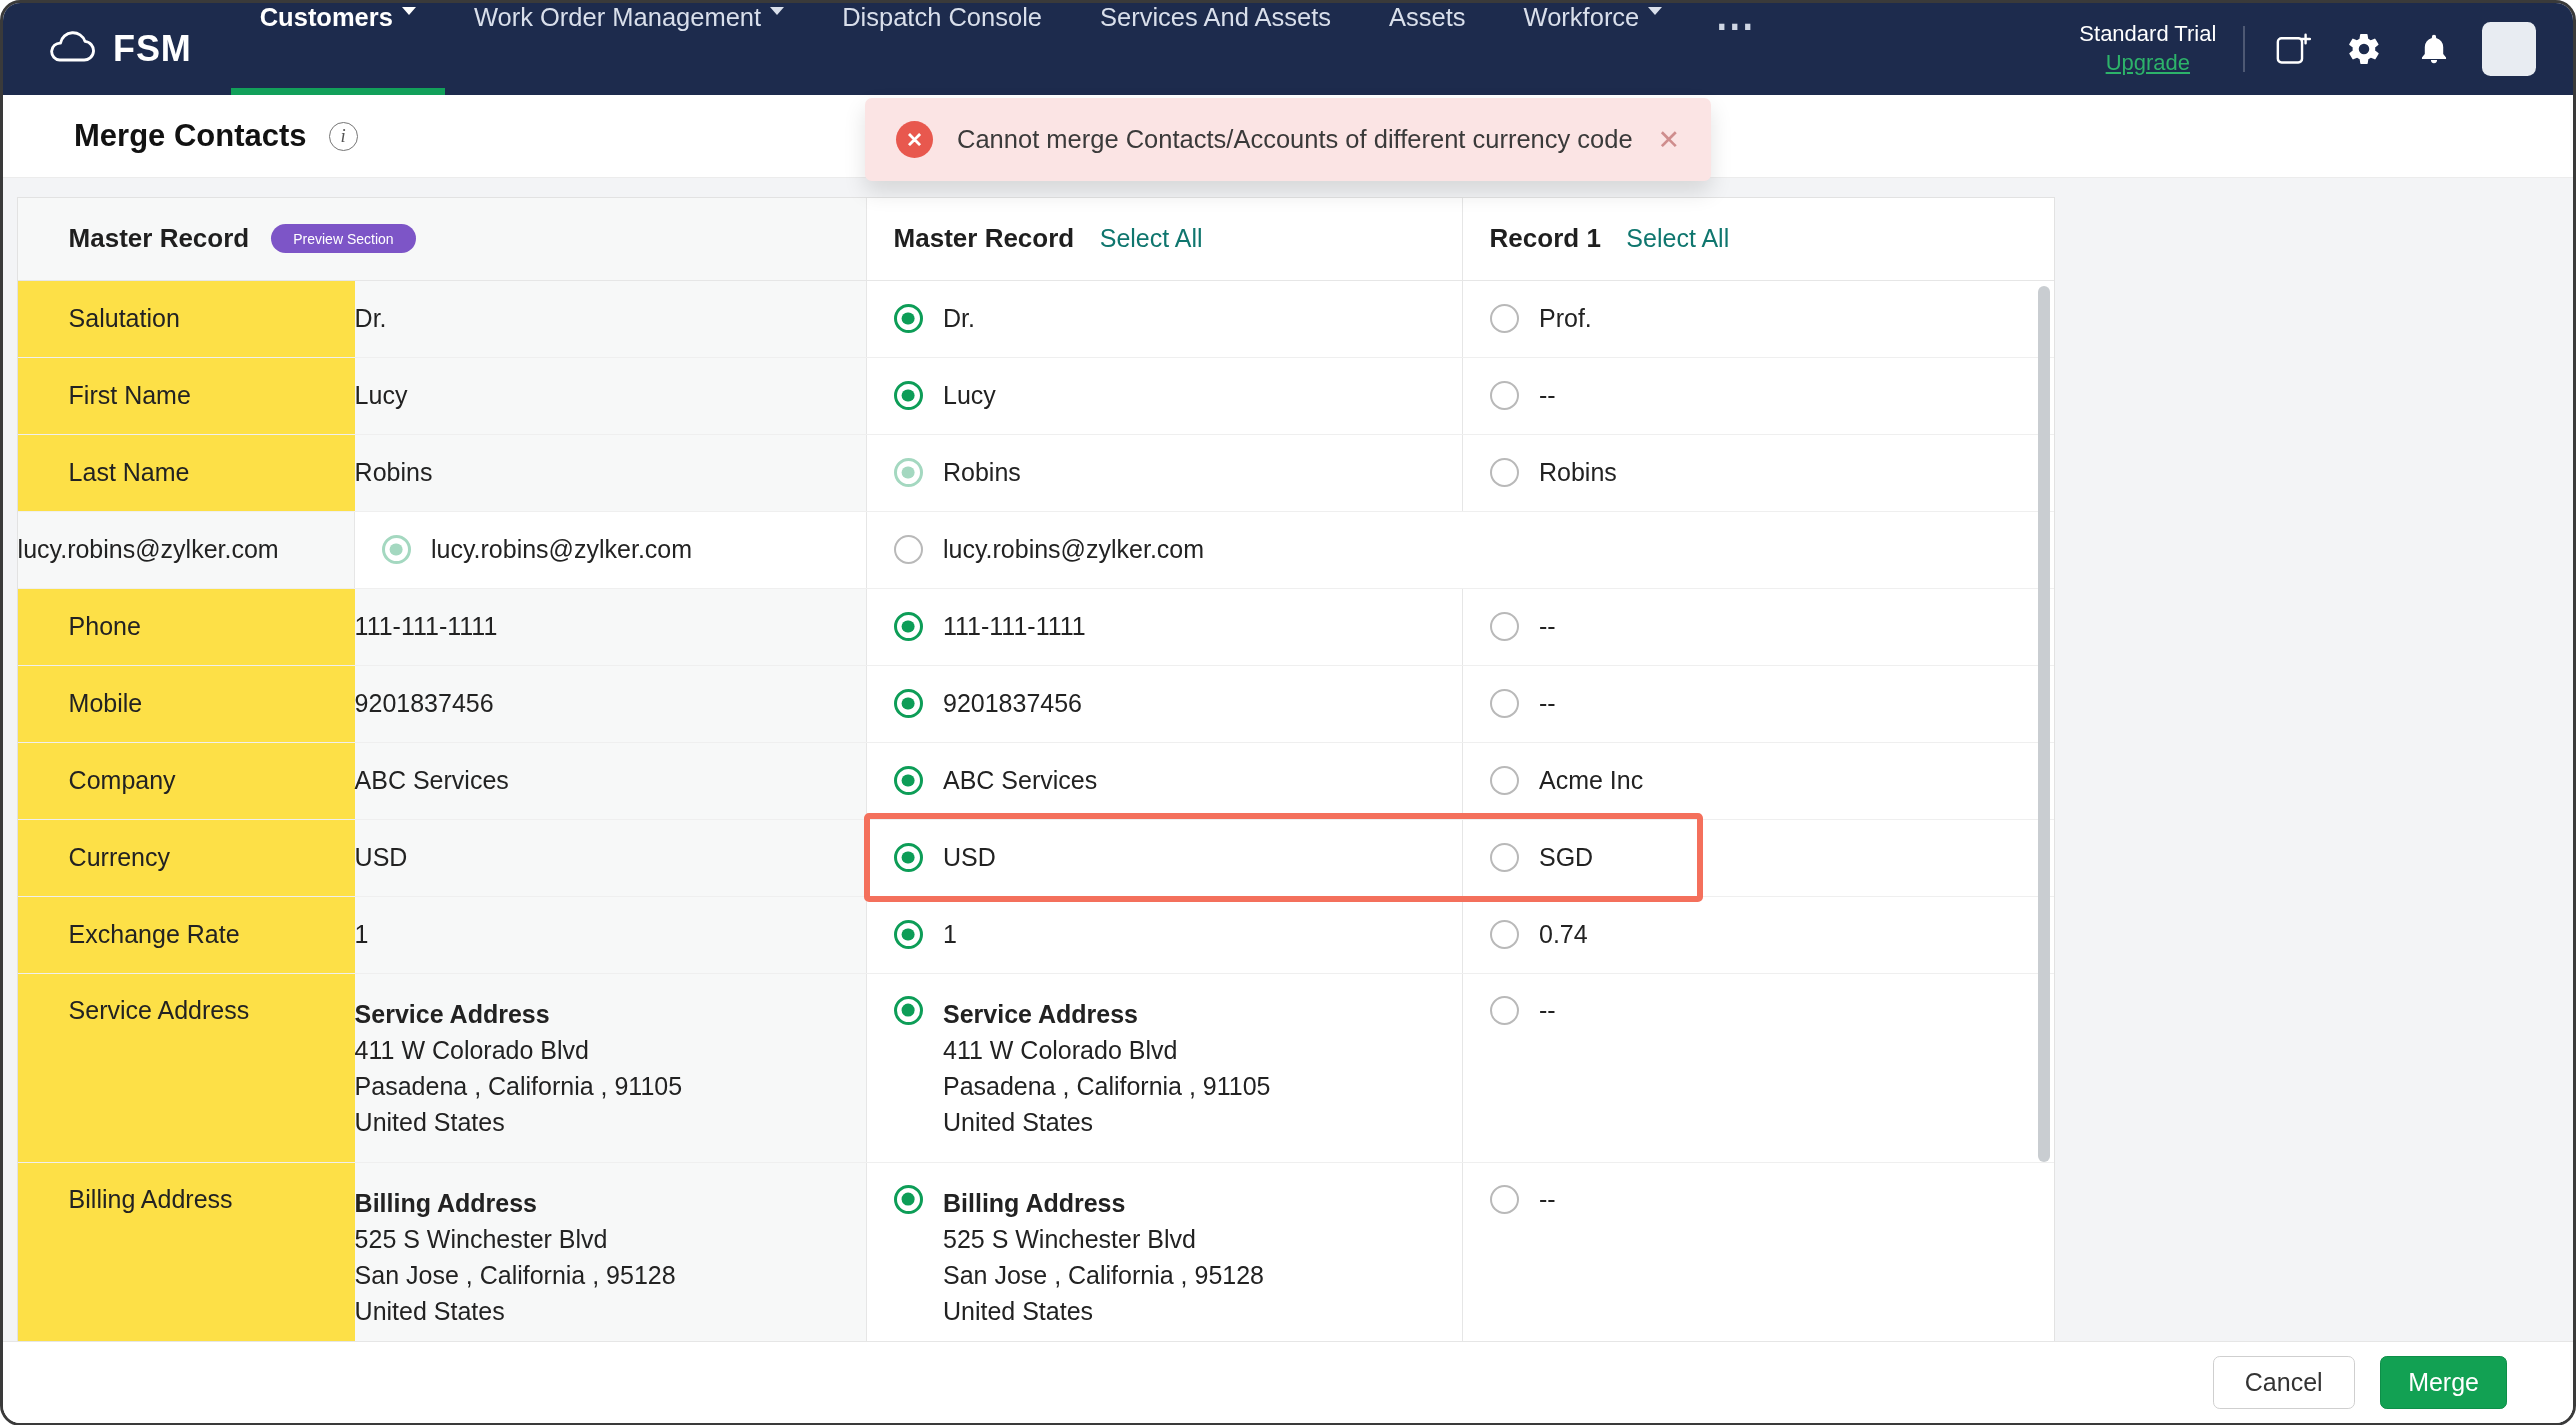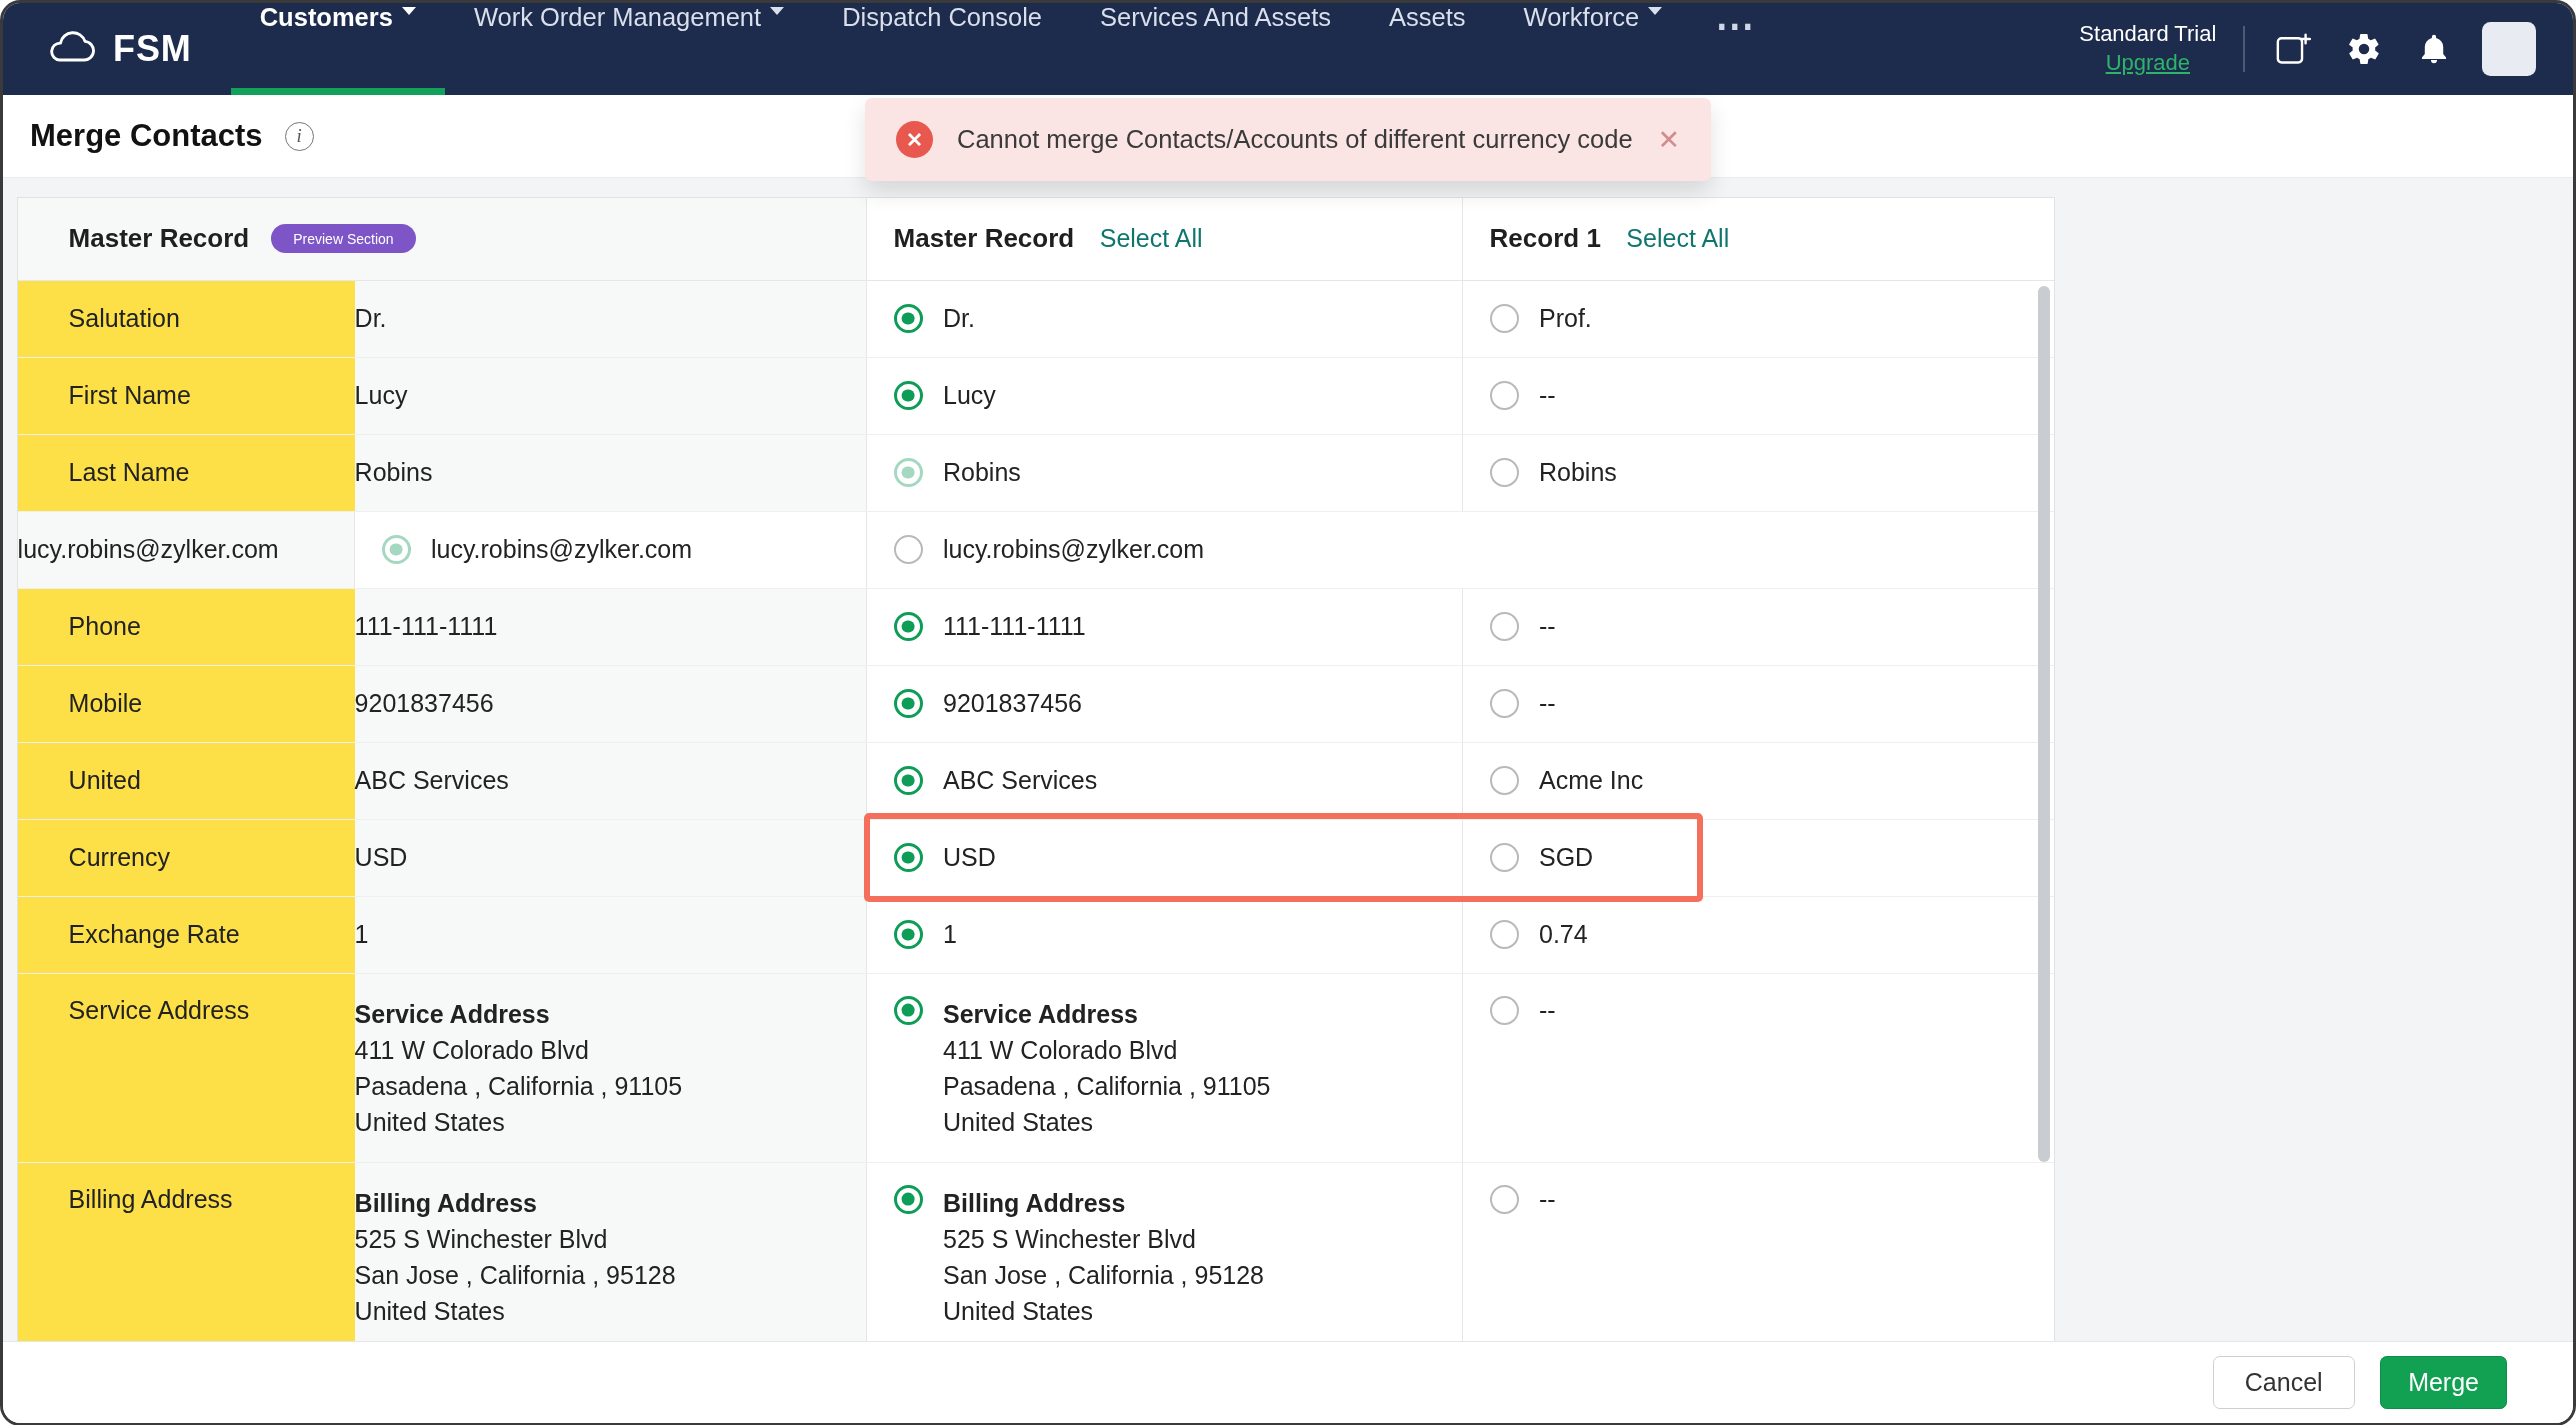--- a/index.html
+++ b/index.html
@@ -25,21 +25,21 @@
   .nav-right { margin-left:auto; display:flex; align-items:center; gap:27px; }
   .plan { text-align:center; line-height:1.3; }
   .plan-name { color:#ffffff; font-size:22px; display:block; }
   .upgrade { color:#2db36a; font-size:22px; text-decoration:underline; display:block; cursor:pointer; }
   .nav-divider { width:1.7px; height:46px; background:rgba(255,255,255,0.22); }
   .icon-btn { width:43px; height:43px; display:flex; align-items:center; justify-content:center; cursor:pointer; }
   .avatar { width:54px; height:54px; border-radius:8.5px; background:#e8ecf2; }
 
   
   .page-header { position:absolute; top:92px; left:0; right:0; height:83px; background:#ffffff;
-                 border-bottom:1.7px solid #ececec; display:flex; align-items:center; padding-left:27px; z-index:10;text-align:center; }
+                 border-bottom:1.7px solid #ececec; display:flex; align-items:center; padding-left:71px; z-index:10;text-align:center; }
   .page-title { font-size:31px; font-weight:bold; color:#121212; }
   .info-icon { margin-left:22px; width:29px; height:29px; border:1.7px solid #757575; border-radius:50%;
                color:#555; display:flex; align-items:center; justify-content:center; font-size:18.7px;
                font-family:"Liberation Serif", serif; font-style:italic; cursor:pointer; }
 
   
   .toast { position:absolute; top:95px; left:50%; transform:translateX(-50%); width:846px; height:83px;
            background:#fbe4e4; border-radius:6.8px; display:flex; align-items:center; padding:0 31px; gap:24px;
            z-index:50; box-shadow:0 10.2px 22px rgba(0,0,0,0.12); }
   .toast-icon { width:37px; height:37px; border-radius:50%; background:#e8584e; color:#ffffff; flex:0 0 auto;
@@ -266,21 +266,21 @@
             <div class="cell m">
               <span class="radio selected"></span>
               <div>9201837456</div>
             </div>
             <div class="cell r1">
               <span class="radio unselected"></span>
               <div>--</div>
             </div>
           </div>
           <div class="trow">
-            <div class="cell lbl">United</div>
+            <div class="cell lbl">Company</div>
             <div class="cell pv">
               <div>ABC Services</div>
             </div>
             <div class="cell m">
               <span class="radio selected"></span>
               <div>ABC Services</div>
             </div>
             <div class="cell r1">
               <span class="radio unselected"></span>
               <div>Acme Inc</div>

